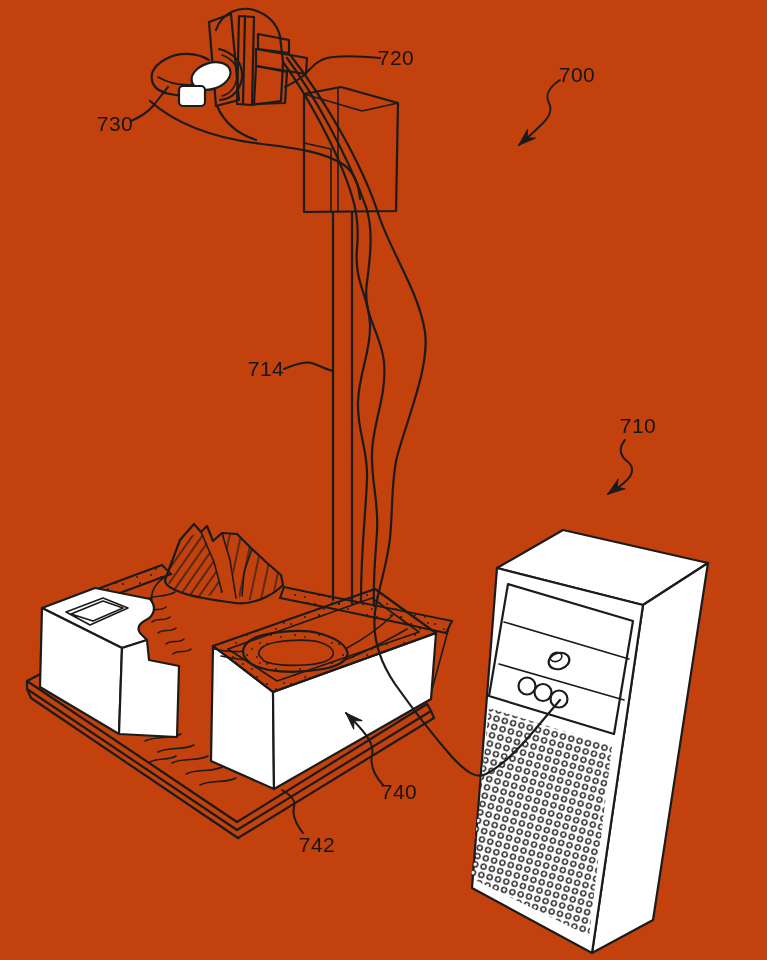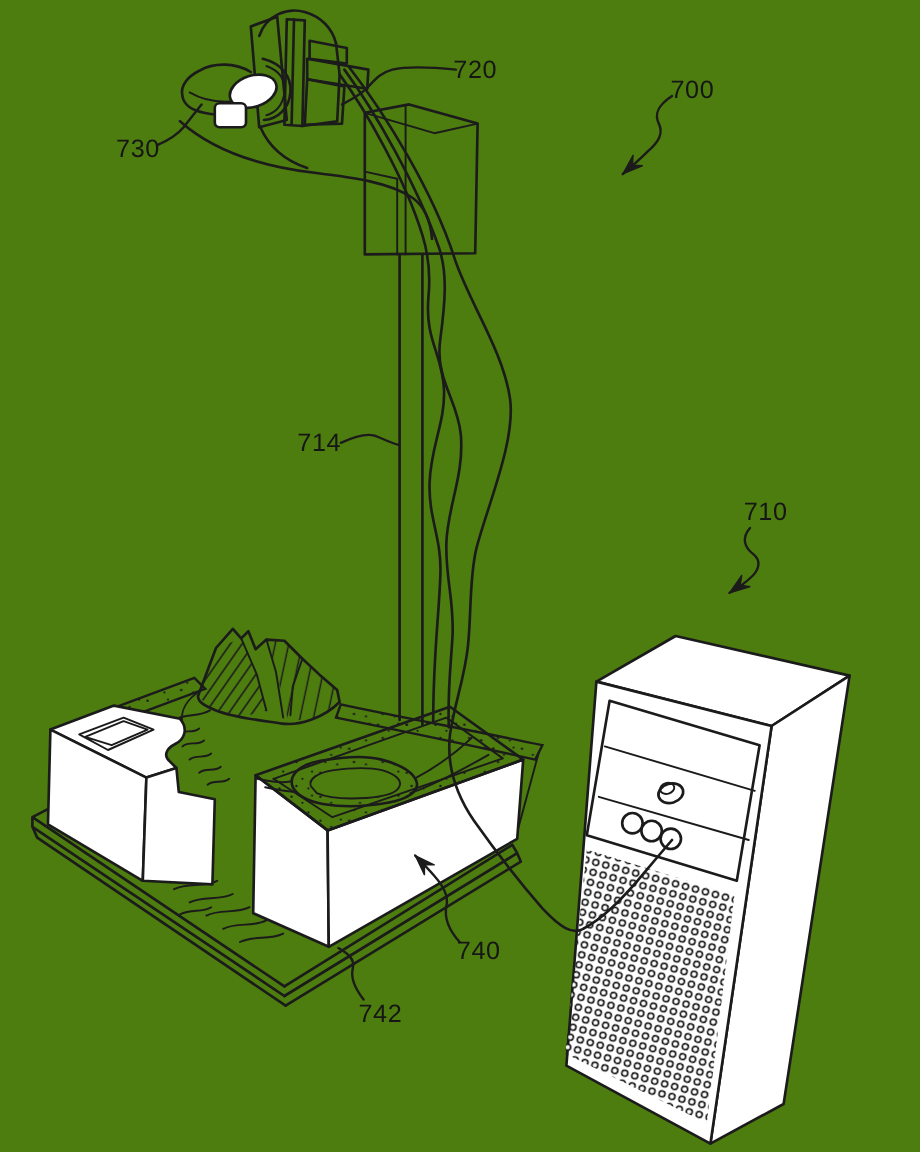--- a/index.html
+++ b/index.html
@@ -1,19 +1,19 @@
 <!DOCTYPE html>
 <html><head>
 <meta charset="utf-8">
 <style>
   html, body { margin: 0; padding: 0; background: #ffffff; }
   .page {
     position: relative;
     width: 767px; height: 960px;
-    background: #4d7c0f;
+    background: #c2410c;
     overflow: hidden;
     font-family: "Liberation Sans", sans-serif;
   }
   svg { display: block; }
   .ln   { fill: none; stroke: #1b1b1b; stroke-width: 2.2; stroke-linecap: round; stroke-linejoin: round; }
   .ln-thin { fill: none; stroke: #1b1b1b; stroke-width: 1.6; stroke-linecap: round; stroke-linejoin: round; }
   .ln-white { fill: #ffffff; stroke: #1b1b1b; stroke-width: 2.2; stroke-linejoin: round; }
   .leader { fill: none; stroke: #1b1b1b; stroke-width: 2; stroke-linecap: round; }
   .arrowhead { fill: #1b1b1b; stroke: #1b1b1b; stroke-width: 1; }
   .ref-num {

